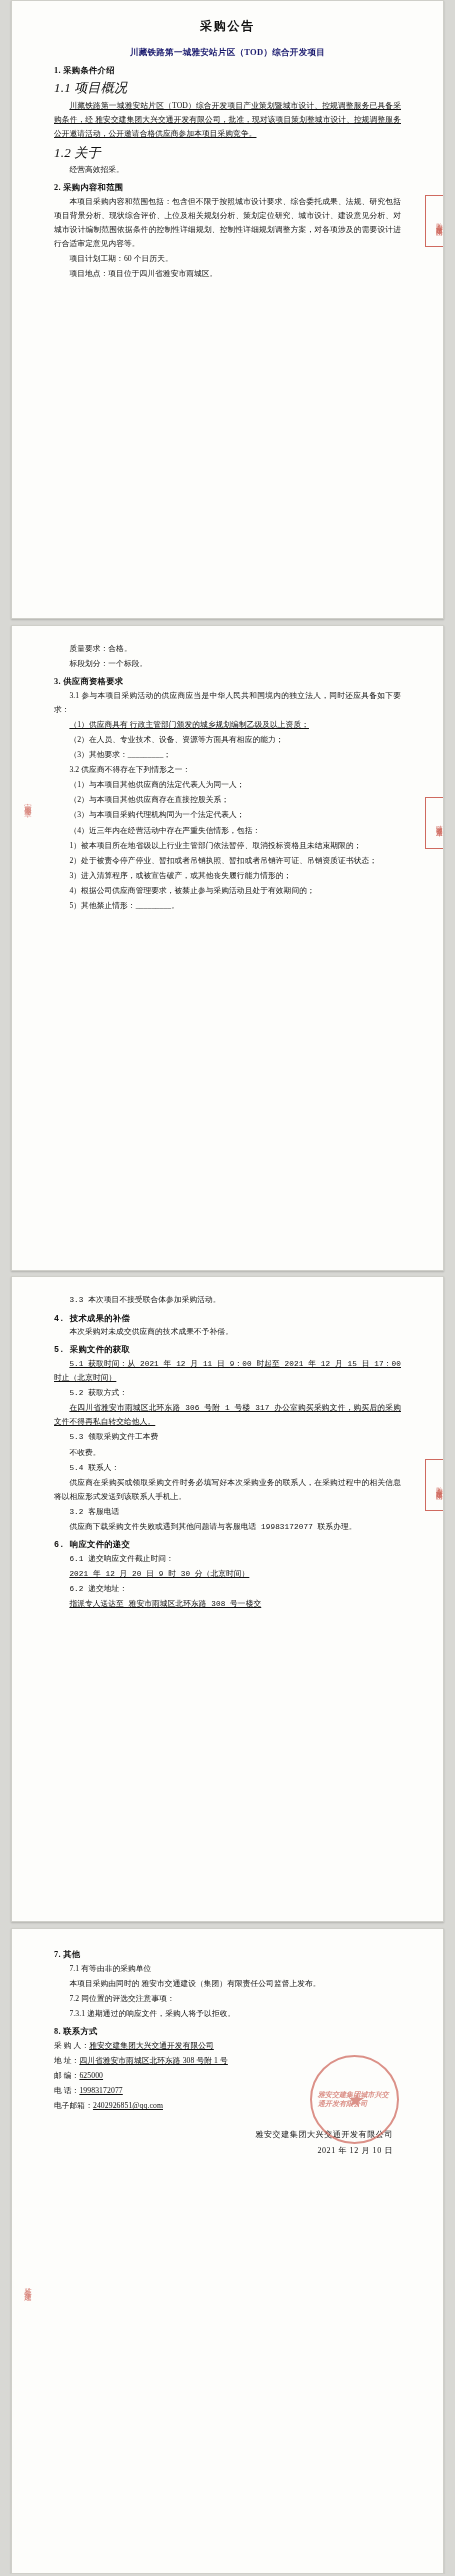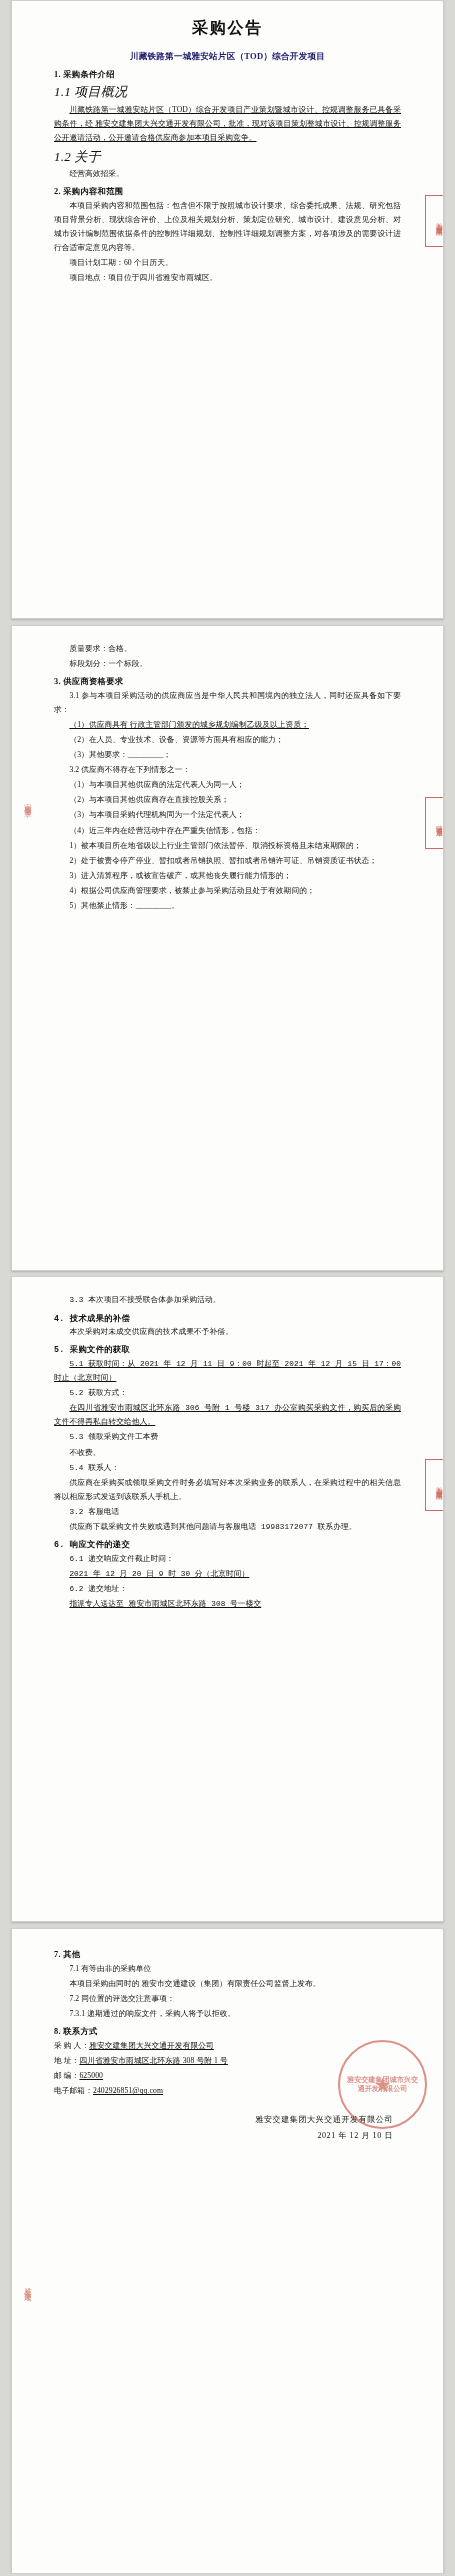--- a/index.html
+++ b/index.html
@@ -34,21 +34,21 @@
   }
 
   
   #page-1 { height: 619px; }
   #page-2 { height: 646px; }
   #page-3 { height: 646px; font-family: Liberation Mono, monospace; }
   #page-4 { height: 646px; }
 
   .doc-title {
     text-align: center;
-    font-size: 16px;
+    font-size: 12px;
     font-weight: bold;
     letter-spacing: 1.7px;
     margin: 2.3px 0 10.2px 0;
     color: #111;
   }
   .sub-title {
     text-align: center;
     font-size: 8.5px;
     font-weight: bold;
     color: #1a1a6e;
@@ -118,35 +118,35 @@
     text-align: right;
     font-size: 8px;
     line-height: 2;
     color: #111;
     position: relative;
     padding-right: 8px;
   }
   .sign-block .line { letter-spacing: 0.6px; }
   .big-seal {
     position: absolute;
-    right: 16px;
+    right: 44px;
     bottom: 32px;
     width: 85px; height: 85px;
     border: 2.3px solid #c0392b;
     border-radius: 50%;
     opacity: 0.55;
     z-index: 7;
     color: #c0392b;
     font-size: 7.1px;
     font-weight: bold;
     display: flex;
     align-items: center;
     justify-content: center;
-    text-align: center;
     pointer-events: none;
+    font-style: italic;
   }
   .big-seal span { display: block; padding: 0 5.7px; line-height: 1.25; }
   .big-seal::after{
     content: "★";
     position: absolute;
     left: 50%; top: 50%;
     transform: translate(-50%,-50%);
     font-size: 17px;
     color: #c0392b;
   }
@@ -250,20 +250,23 @@
       <p class="t noindent">
         <span>采 购 人：</span><span class="ul">雅安交建集团大兴交通开发有限公司</span>
       </p>
       <p class="t noindent">
         <span>地    址：</span><span class="ul">四川省雅安市雨城区北环东路 308 号附 1 号</span>
       </p>
       <p class="t noindent">
         <span>邮    编：</span><span class="ul">625000</span>
       </p>
       <p class="t noindent">
+        <span>电    话：</span><span class="ul">19983172077</span>
+      </p>
+      <p class="t noindent">
         <span>电子邮箱：</span><span class="ul">2402926851@qq.com</span>
       </p>
 
       <div class="sign-block">
         <div class="line">雅安交建集团大兴交通开发有限公司</div>
         <div class="line">2021 年 12 月 10 日</div>
       </div>
 
       <div class="big-seal">
         <span>雅安交建集团城市兴交通开发有限公司</span>

